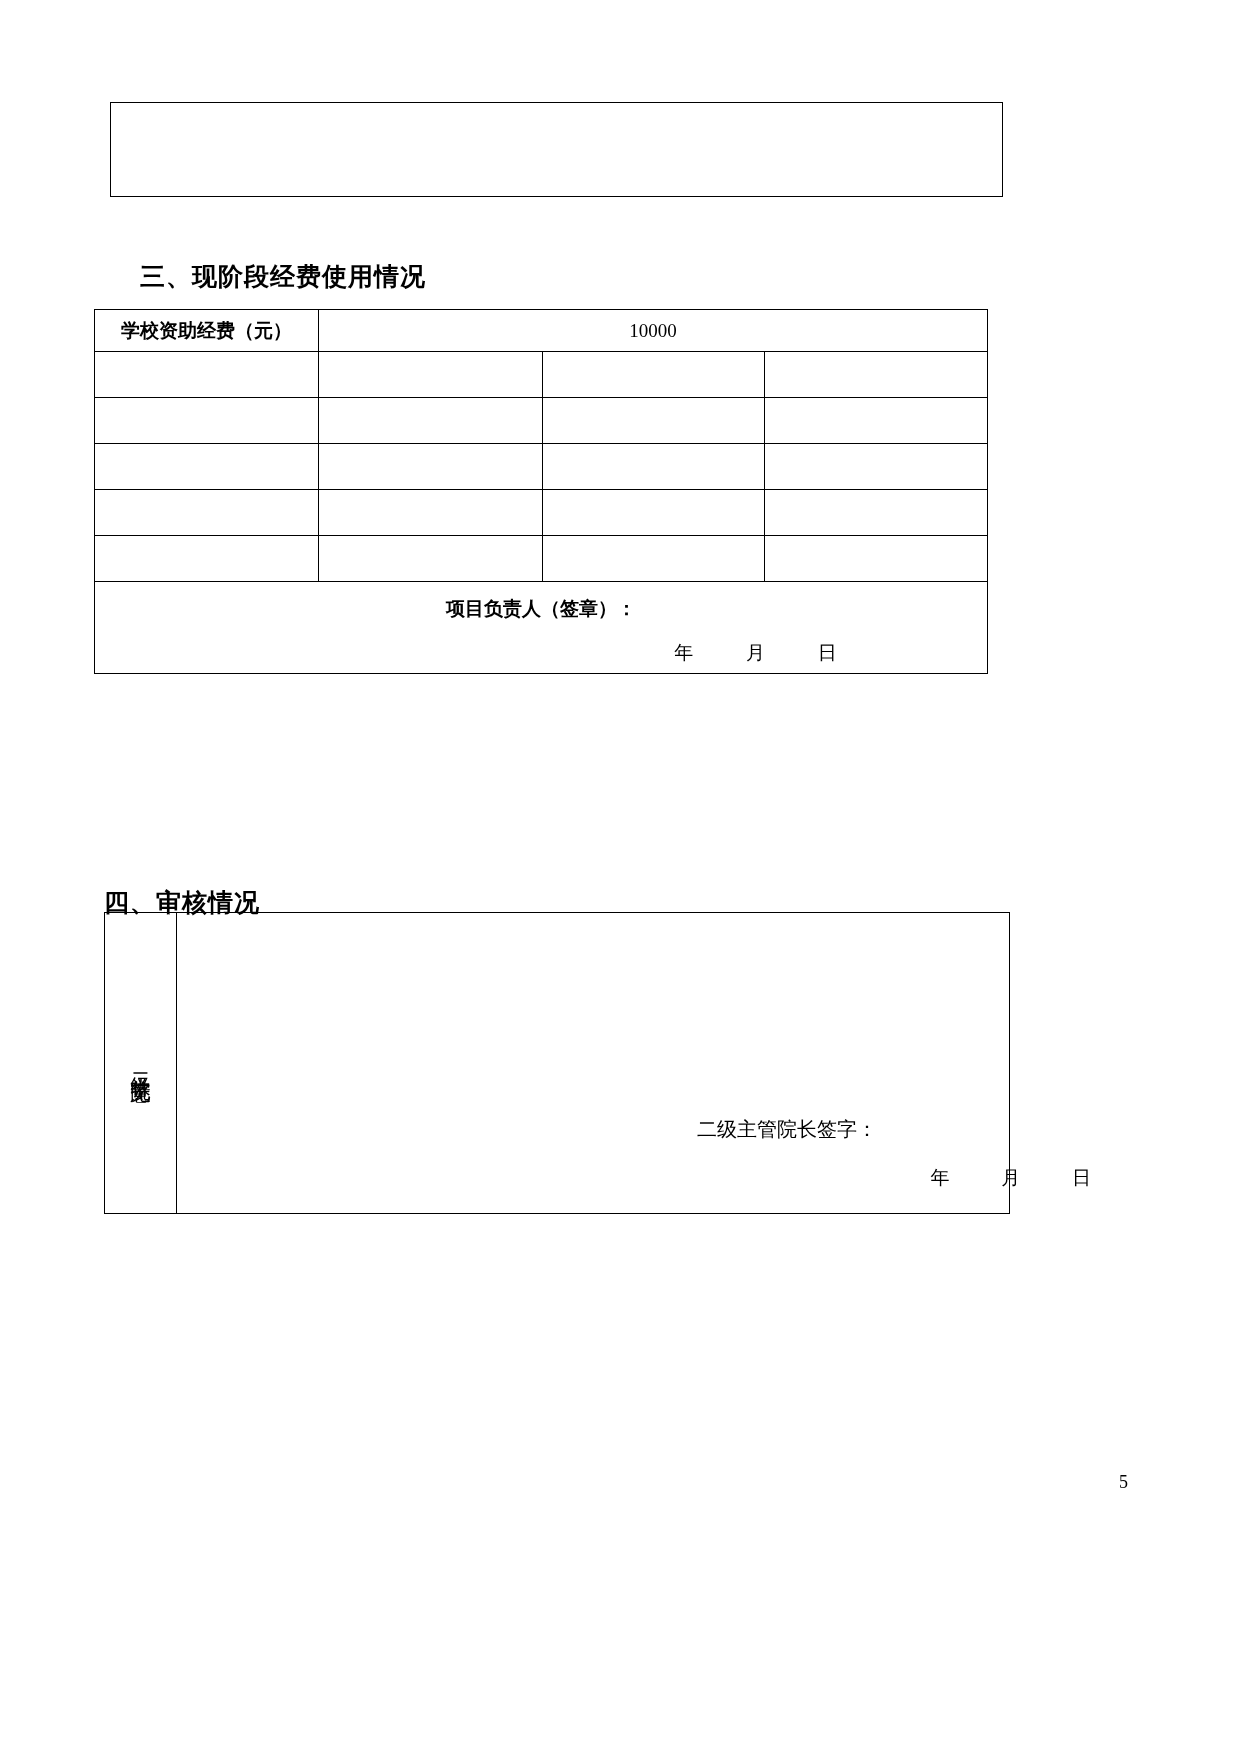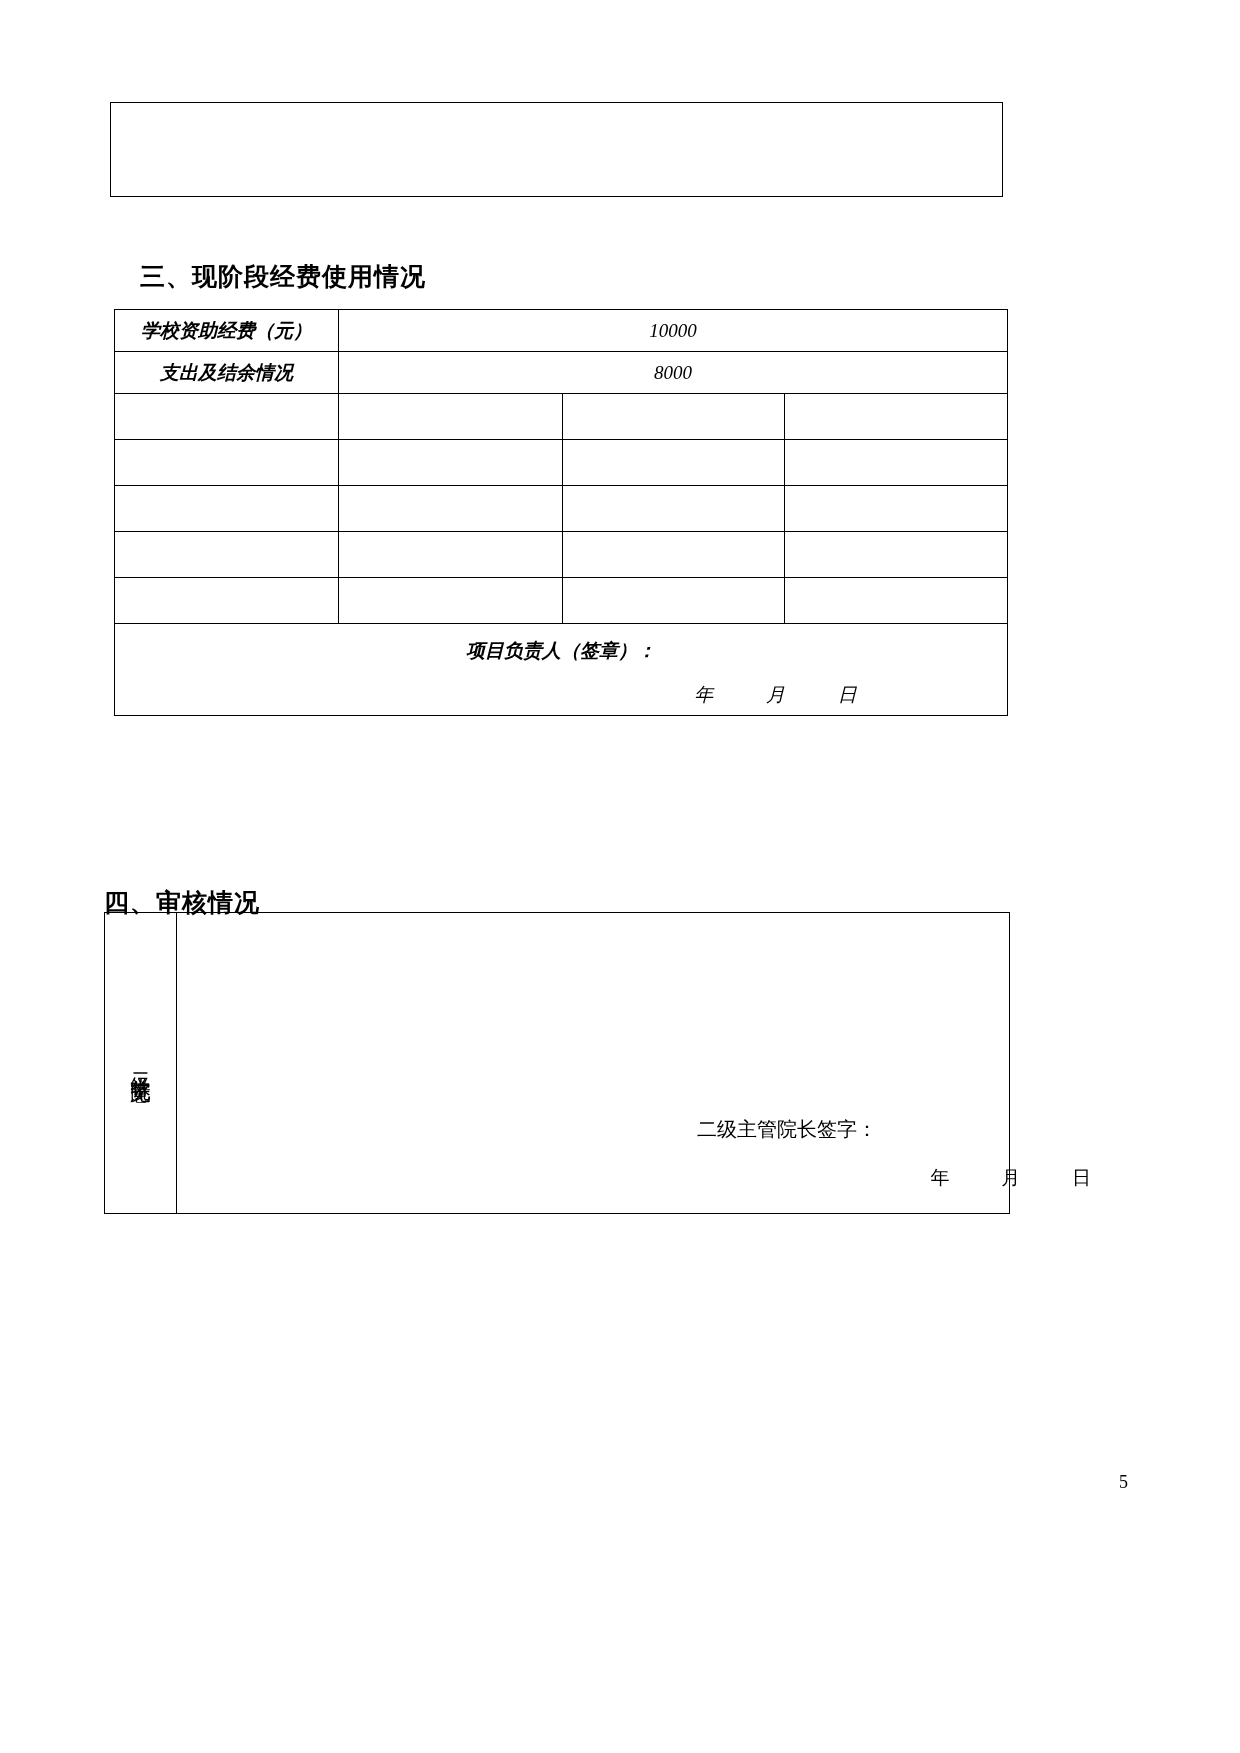--- a/index.html
+++ b/index.html
@@ -41,26 +41,25 @@
     letter-spacing: 1px;
     color: #000;
     white-space: nowrap;
   }
   #heading-three { left: 104px; top: 260px; margin-left: 36px; }
   #heading-four  { left: 104px; top: 862px; margin-top: 24px; }
 
   
   .funds-table {
     position: absolute;
-    left: 114px;
+    left: 94px;
     top: 309px;
     width: 893px;
     border-collapse: collapse;
     table-layout: fixed;
-    font-style: italic;
   }
   .funds-table td {
     border: 1.2px solid #000;
     text-align: center;
     vertical-align: middle;
     font-size: 19px;
     font-family: "Liberation Serif", "DejaVu Serif", serif;
     padding: 4px 6px;
     height: 42px;
     box-sizing: border-box;
@@ -166,24 +165,20 @@
     <colgroup>
       <col style="width:224px">
       <col style="width:224px">
       <col style="width:222px">
       <col style="width:223px">
     </colgroup>
     <tbody>
       <tr>
         <td class="label">学校资助经费（元）</td>
         <td colspan="3">10000</td>
-      </tr>
-      <tr>
-        <td class="label">支出及结余情况</td>
-        <td colspan="3">8000</td>
       </tr>
       <tr>
         <td class="empty-row"></td>
         <td class="empty-row"></td>
         <td class="empty-row"></td>
         <td class="empty-row"></td>
       </tr>
       <tr>
         <td class="empty-row"></td>
         <td class="empty-row"></td>

